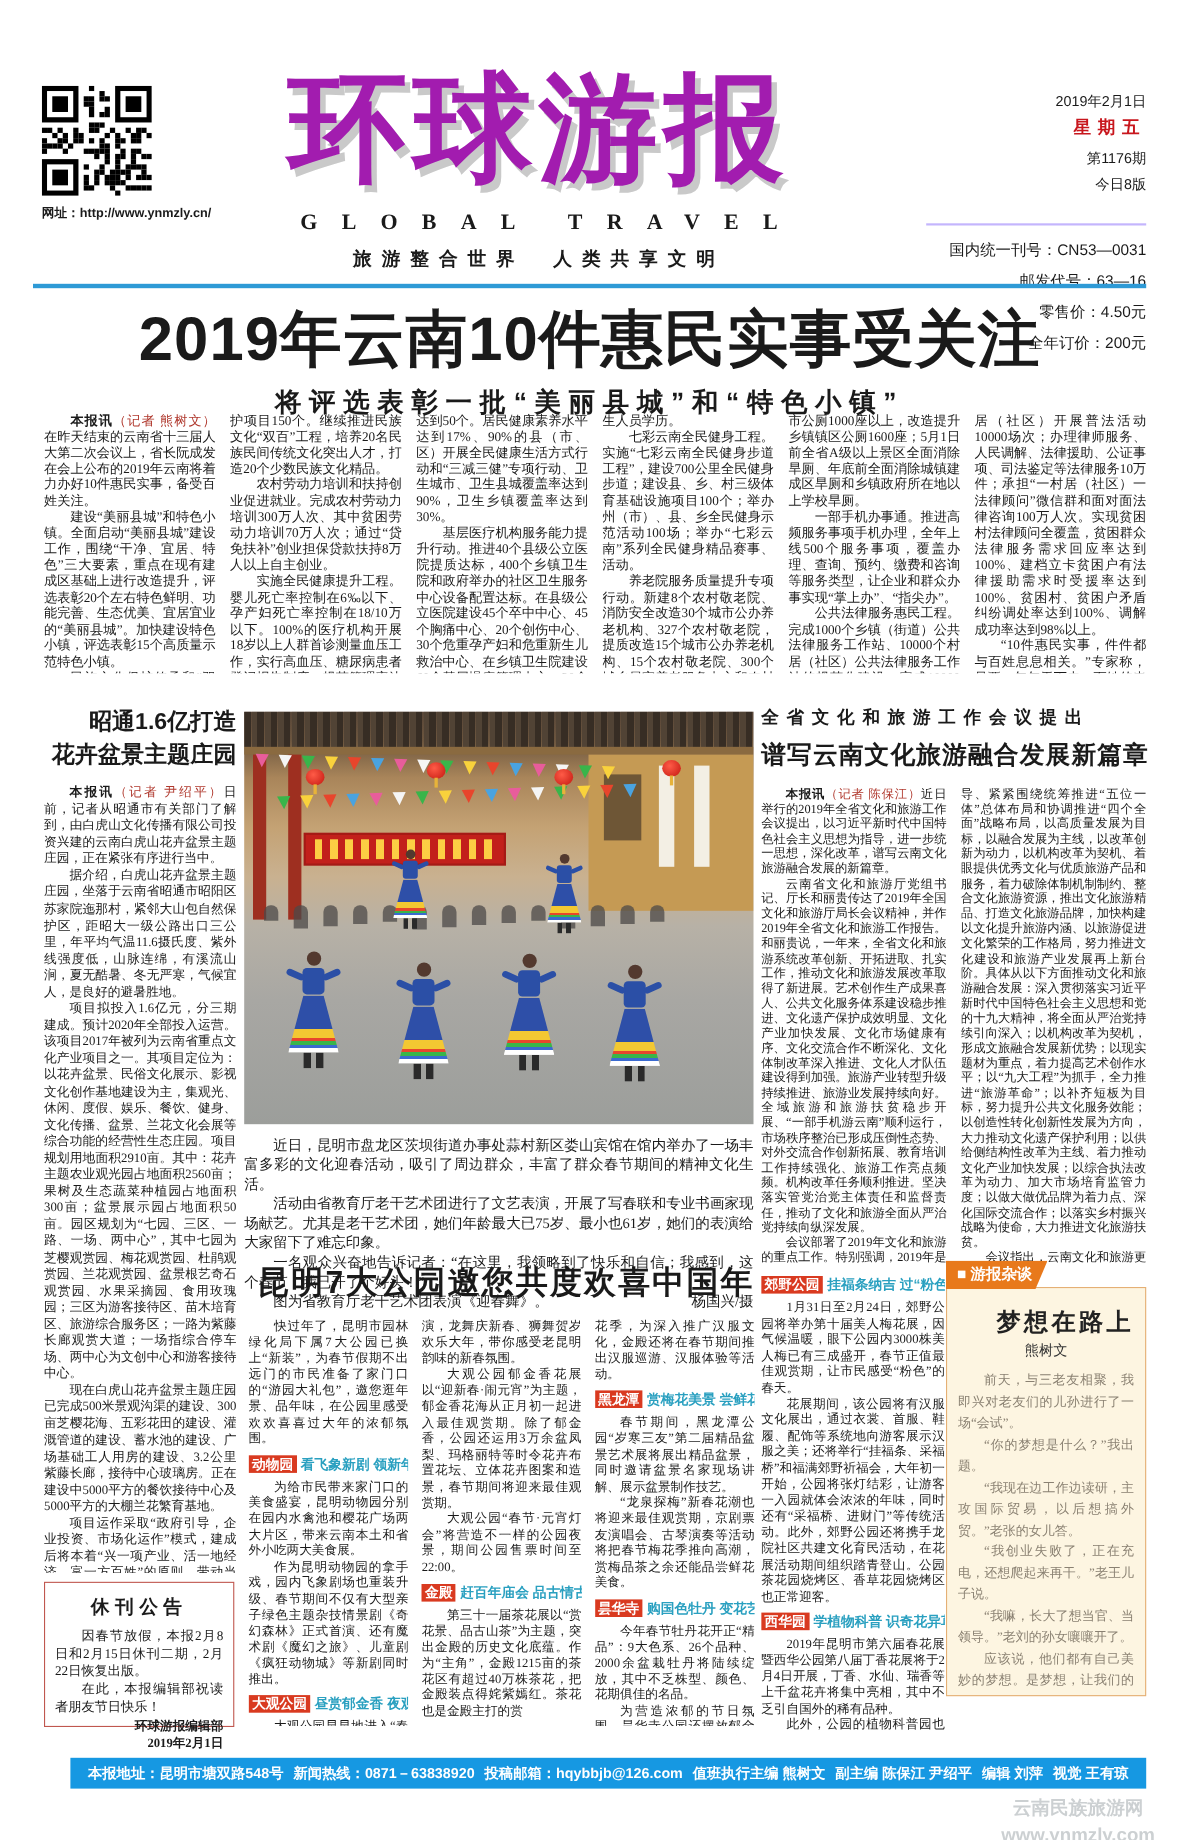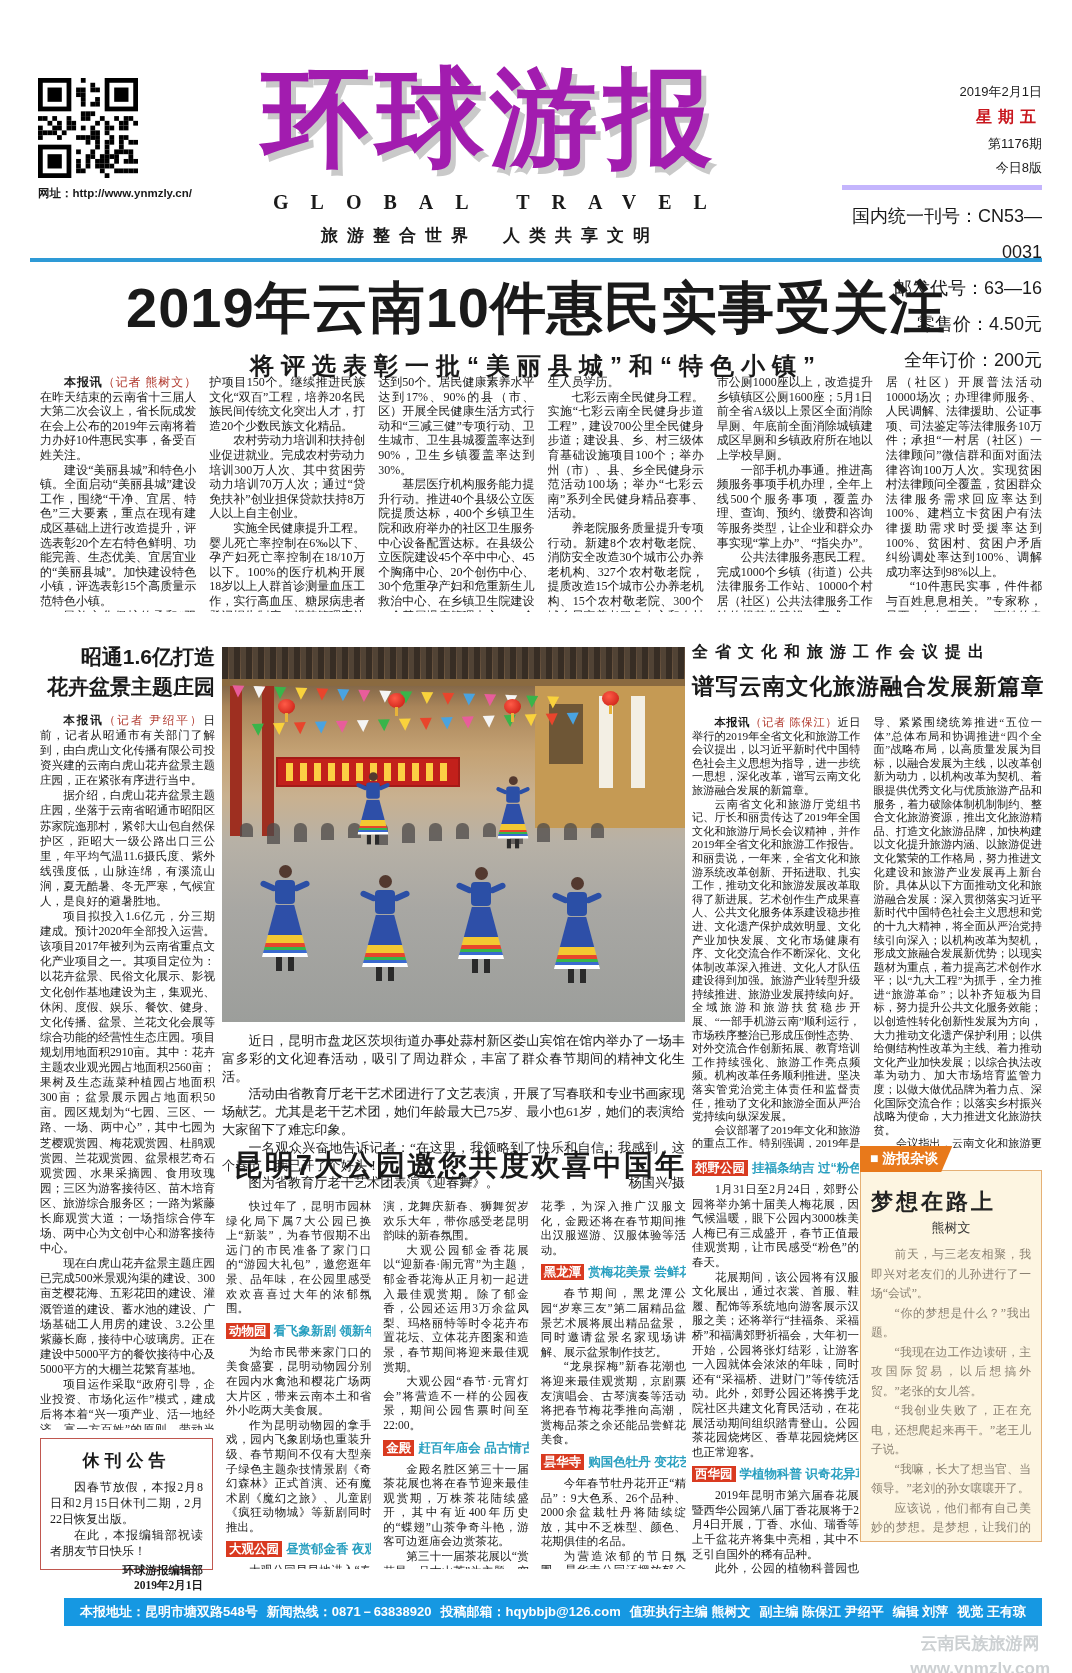--- a/index.html
+++ b/index.html
@@ -15,21 +15,21 @@
   .qr-wrap svg{width:100px;height:100px;display:block;}
   .site-url{font-size:11.5px;font-weight:bold;margin-top:8px;white-space:nowrap;}
   .mast-center{left:180px;top:66px;width:620px;text-align:center;}
   .mast-title{font-size:108px;line-height:1.12;font-weight:900;color:#a21caf;letter-spacing:6px;
               font-family:Liberation Mono, monospace;
               text-shadow:5px 6px 0 #c9c9c9;white-space:nowrap;}
   .mast-en{font-size:20px;letter-spacing:22px;margin-top:4px;font-weight:bold;white-space:nowrap;text-indent:22px;}
   .mast-slogan{font-size:17px;letter-spacing:9px;margin-top:10px;font-weight:bold;white-space:nowrap;}
   .issue-block{right:30px;top:80px;width:200px;text-align:right;font-size:13px;line-height:1.8;}
   .issue-weekday{color:#c8161d;font-weight:bold;font-size:16px;letter-spacing:6px;}
-  .issue-sub{border-top:5px solid #c4b5fd;margin-top:6px;padding-top:8px;font-size:18px;line-height:2.0;}
+  .issue-sub{border-top:2px solid #c4b5fd;margin-top:24px;padding-top:8px;font-size:14px;line-height:2.0;}
   .blue-rule{left:30px;top:258px;width:1012px;height:4px;background:#2e9ad6;}
 
   
   .lead-head{left:30px;top:276px;width:1012px;text-align:center;}
   .lead-head h1{margin:0;font-size:56px;letter-spacing:1px;font-weight:900;line-height:1.15;}
   .lead-sub{font-size:24px;font-weight:900;letter-spacing:7px;margin-top:10px;}
   .lead-cols{left:40px;top:375px;width:1002px;height:237px;display:flex;gap:13px;overflow:hidden;}
   .lead-cols .col{flex:1;font-size:12px;line-height:14.6px;overflow:hidden;}
   .lede{font-weight:bold;}
   .byline{color:#b0392e;font-style:normal;}
@@ -97,21 +97,21 @@
   h3.sec{margin:7px 0 5px 0;font-size:12.5px;font-weight:bold;line-height:17px;white-space:nowrap;}
   h3.sec .tag{background:#d93a20;color:#fff;padding:1px 3px;margin-right:4px;}
   h3.sec .sub{color:#2aa0c0;}
 
   
   .zatan{left:860px;top:1146px;width:182px;}
   .zatan-tab{display:inline-block;background:#e8791b;color:#fff;font-weight:bold;font-size:14px;
      padding:4px 14px 4px 10px;clip-path:polygon(0 0,100% 0,88% 100%,0 100%);position:relative;z-index:2;}
   .zatan-box{margin-top:-2px;border:1px solid #e5b075;background:#fdf5e1;padding:12px 10px;height:372px;
      box-sizing:border-box;overflow:hidden;}
-  .zatan-box h4{margin:4px 0 2px 0;text-align:left;font-size:22px;letter-spacing:3px;font-weight:900;color:#222;}
+  .zatan-box h4{margin:4px 0 2px 0;text-align:right;font-size:22px;letter-spacing:3px;font-weight:900;color:#222;}
   .zatan-author{text-align:center;font-size:13px;margin-bottom:8px;color:#333;}
   .zatan-box p.p{font-size:11.8px;line-height:19.5px;color:#8a8172;}
 
   
   .footer-bar{left:64px;top:1598px;width:978px;height:28px;background:#1698e2;color:#fff;
      display:flex;align-items:center;justify-content:space-between;padding:0 16px;box-sizing:border-box;
      font-size:13px;font-weight:bold;white-space:nowrap;}
   .watermark{right:22px;top:1632px;text-align:center;color:#ccd0d2;font-size:17px;line-height:1.45;font-weight:bold;}
 </style>
 </head>
@@ -487,21 +487,20 @@
         <p class="p">作为昆明动物园的拿手戏，园内飞象剧场也重装升级、春节期间不仅有大型亲子绿色主题杂技情景剧《奇幻森林》正式首演、还有魔术剧《魔幻之旅》、儿童剧《疯狂动物城》等新剧同时推出。</p>
         <h3 class="sec sans"><span class="tag">大观公园</span><span class="sub">昼赏郁金香 夜观光影秀</span></h3>
         <p class="p">大观公园早早地进入“春节模式”，不仅展出12万株、37个品种精品郁金香，开放了夜大观“春节·元宵灯会”，还有舞龙舞狮等传统表演为新年添喜。</p>
 
       </div>
       <div class="col">
         <p class="p cont">演，龙舞庆新春、狮舞贺岁欢乐大年，带你感受老昆明韵味的新春氛围。</p>
         <p class="p">大观公园郁金香花展以“迎新春·闹元宵”为主题，郁金香花海从正月初一起进入最佳观赏期。除了郁金香，公园还运用3万余盆凤梨、玛格丽特等时令花卉布置花坛、立体花卉图案和造景，春节期间将迎来最佳观赏期。</p>
         <p class="p">大观公园“春节·元宵灯会”将营造不一样的公园夜景，期间公园售票时间至22:00。</p>
         <h3 class="sec sans"><span class="tag">金殿</span><span class="sub">赶百年庙会 品古情古韵</span></h3>
-        <p class="p">金殿名胜区第三十一届茶花展也将在春节迎来最佳观赏期，万株茶花陆续盛开，其中有近400年历史的“蝶翅”山茶争奇斗艳，游客可边逛庙会边赏茶花。</p>
         <p class="p">第三十一届茶花展以“赏花景、品古山茶”为主题，突出金殿的历史文化底蕴。作为“主角”，金殿1215亩的茶花区有超过40万株茶花，把金殿装点得姹紫嫣红。茶花也是金殿主打的赏</p>
       </div>
       <div class="col">
         <p class="p cont">花季，为深入推广汉服文化，金殿还将在春节期间推出汉服巡游、汉服体验等活动。</p>
         <h3 class="sec sans"><span class="tag">黑龙潭</span><span class="sub">赏梅花美景 尝鲜花美食</span></h3>
         <p class="p">春节期间，黑龙潭公园“岁寒三友”第二届精品盆景艺术展将展出精品盆景，同时邀请盆景名家现场讲解、展示盆景制作技艺。</p>
         <p class="p">“龙泉探梅”新春花潮也将迎来最佳观赏期，京剧票友演唱会、古琴演奏等活动将把春节梅花季推向高潮，赏梅品茶之余还能品尝鲜花美食。</p>
         <h3 class="sec sans"><span class="tag">昙华寺</span><span class="sub">购国色牡丹 变花艺高手</span></h3>
         <p class="p">今年春节牡丹花开正“精品”：9大色系、26个品种、2000余盆栽牡丹将陆续绽放，其中不乏株型、颜色、花期俱佳的名品。</p>
         <p class="p">为营造浓郁的节日氛围，昙华寺公园还摆放郁金香、角堇等时令花卉，营造“春节赏花享富贵”的观景效果。</p>

